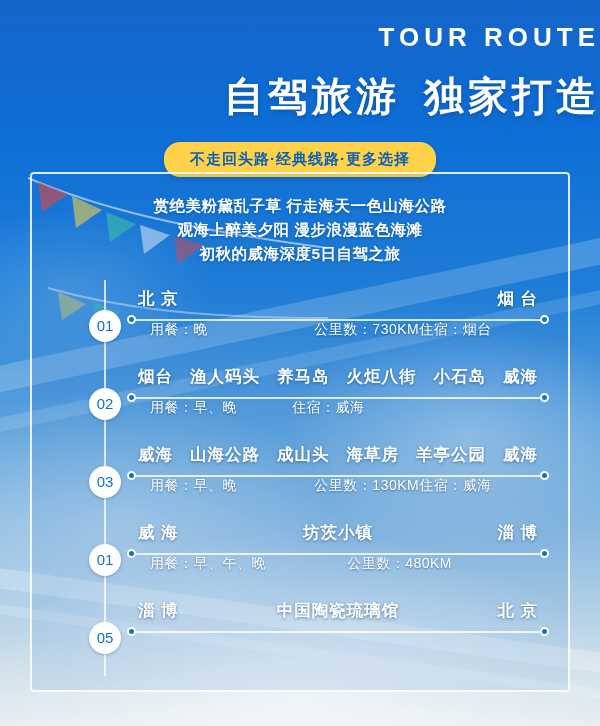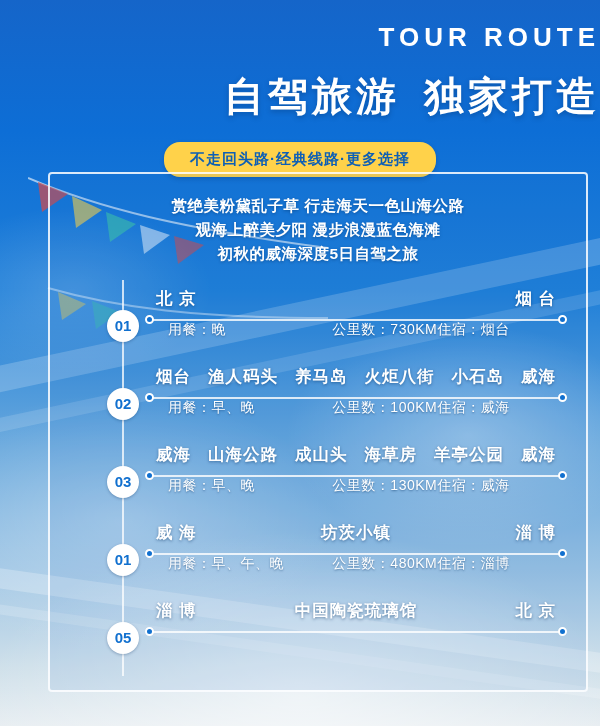--- a/index.html
+++ b/index.html
@@ -87,21 +87,21 @@
     font-weight: bold;
     letter-spacing: 1px;
     padding: 8px 26px;
     border-radius: 16px;
     box-shadow: 0 2px 4px rgba(0,40,90,0.25);
   }
 
   
   .card {
     position: absolute;
-    left: 48px;
+    left: 30px;
     top: 172px;
     width: 540px;
     height: 520px;
     border: 2px solid rgba(255,255,255,0.85);
     border-radius: 4px;
     box-sizing: border-box;
     background: rgba(25,110,200,0.10);
   }
   .poem {
     margin-top: 20px;
@@ -137,21 +137,21 @@
   .badge {
     position: absolute;
     left: 57px;
     top: 26px;
     width: 32px;
     height: 32px;
     border-radius: 50%;
     background: #ffffff;
     color: #1170cf;
     font-size: 15px;
-    font-weight: bold;
+    font-weight: normal;
     line-height: 32px;
     text-align: center;
     box-shadow: 0 1px 3px rgba(0,40,90,0.3);
   }
   .day-body {
     position: absolute;
     left: 100px;
     right: 24px;
     top: 4px;
   }
@@ -271,21 +271,20 @@
             <span>火炬八街</span>
             <span>小石岛</span>
             <span>威海</span>
           </div>
           <div class="rule">
             <span class="dot left"></span>
             <span class="dot right"></span>
           </div>
           <div class="meta">
             <span class="m1">用餐：早、晚</span>
-            <span class="m2">公里数：100KM</span>
             <span class="m3">住宿：威海</span>
           </div>
         </div>
       </div>
 
       <div class="day">
         <div class="badge">03</div>
         <div class="day-body">
           <div class="stops spread">
             <span>威海</span>
@@ -315,21 +314,20 @@
             <span>坊茨小镇</span>
             <span>淄 博</span>
           </div>
           <div class="rule">
             <span class="dot left"></span>
             <span class="dot right"></span>
           </div>
           <div class="meta">
             <span class="m1">用餐：早、午、晚</span>
             <span class="m2">公里数：480KM</span>
-            <span class="m3">住宿：淄博</span>
           </div>
         </div>
       </div>
 
       <div class="day">
         <div class="badge">05</div>
         <div class="day-body">
           <div class="stops spread">
             <span>淄 博</span>
             <span>中国陶瓷琉璃馆</span>

